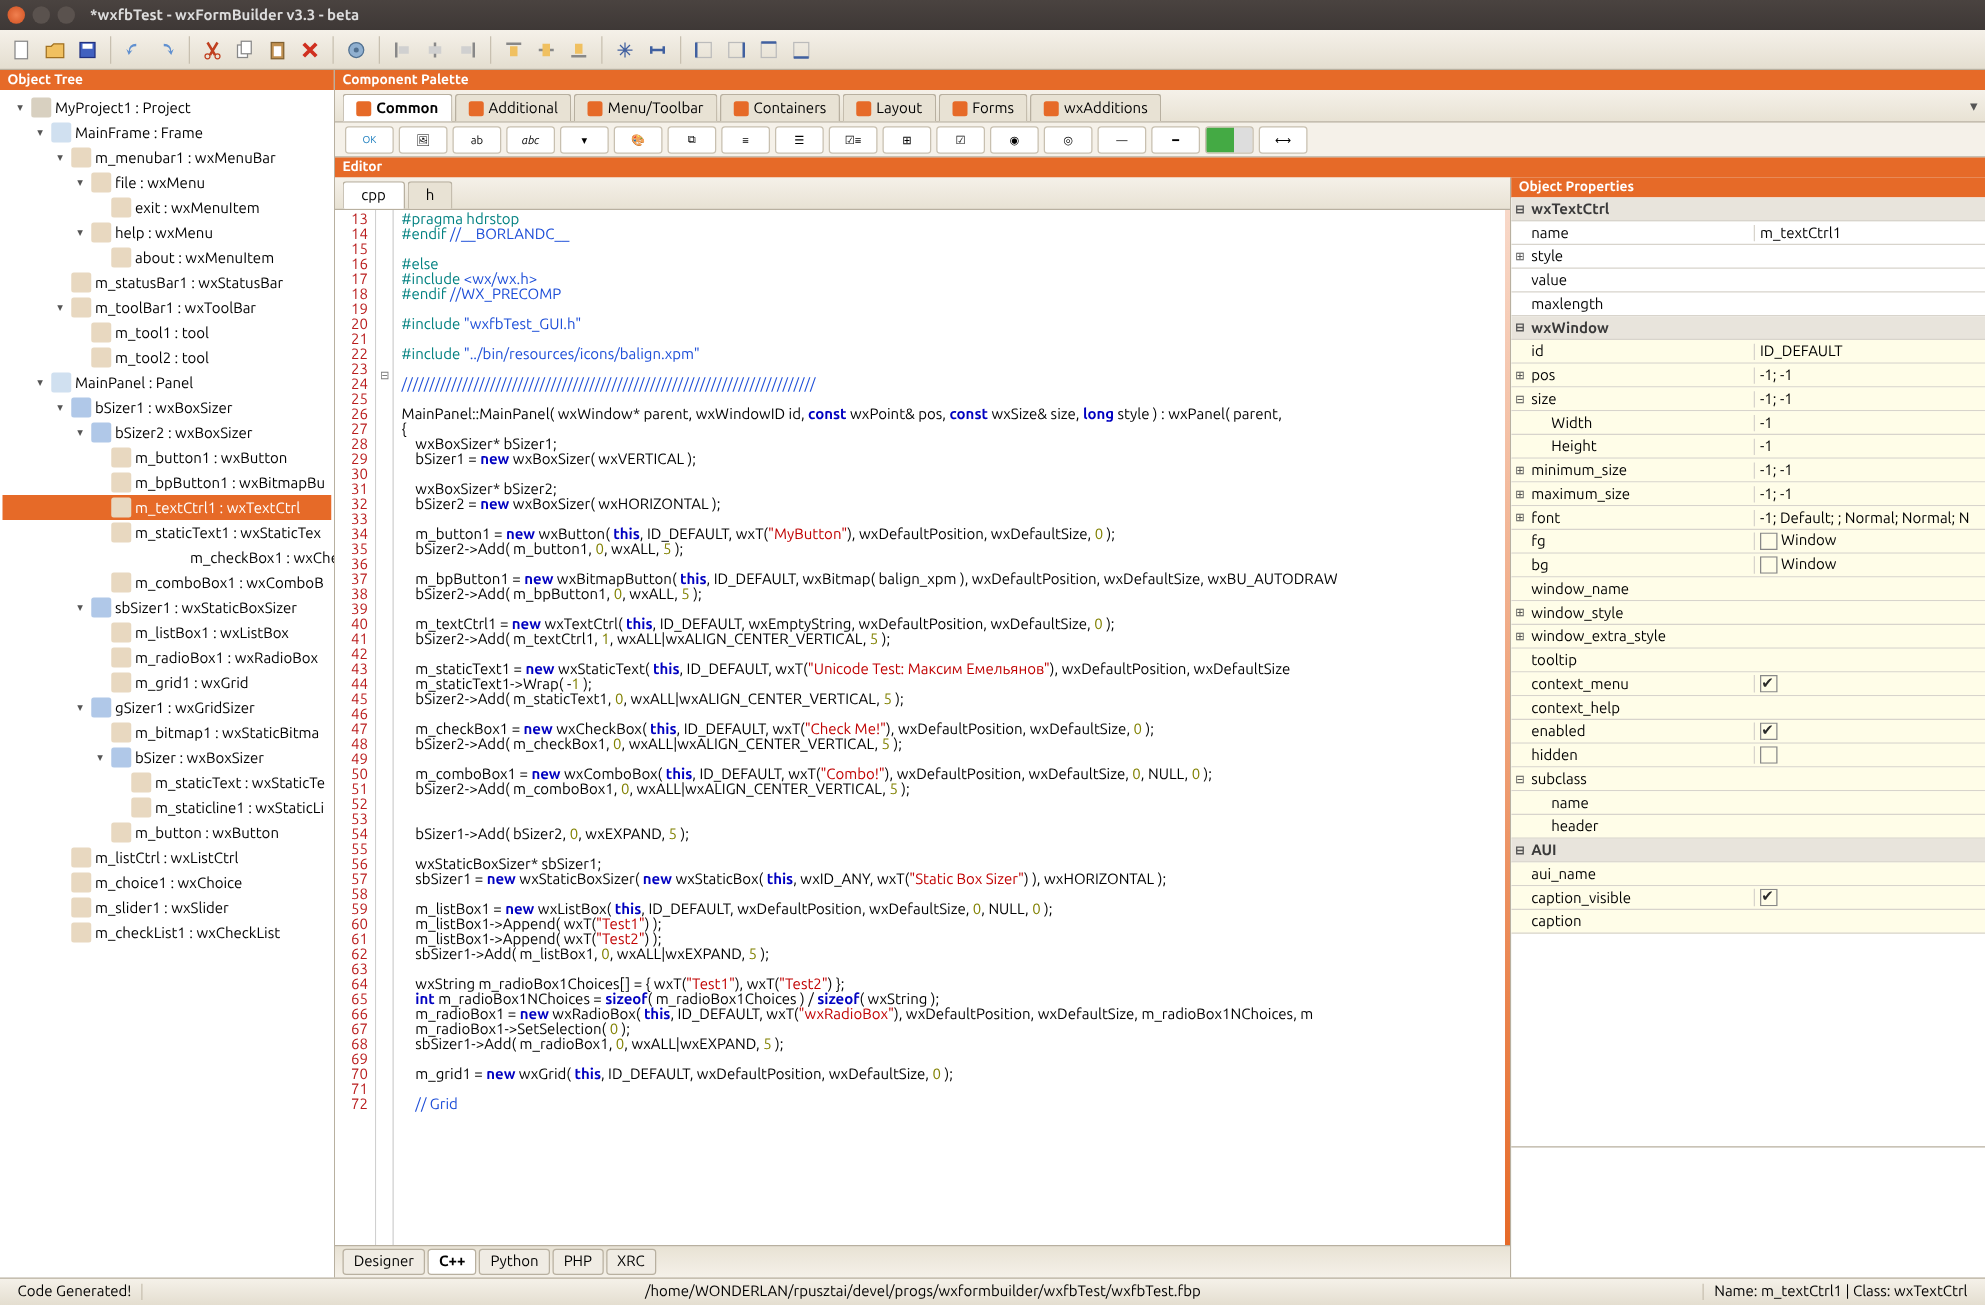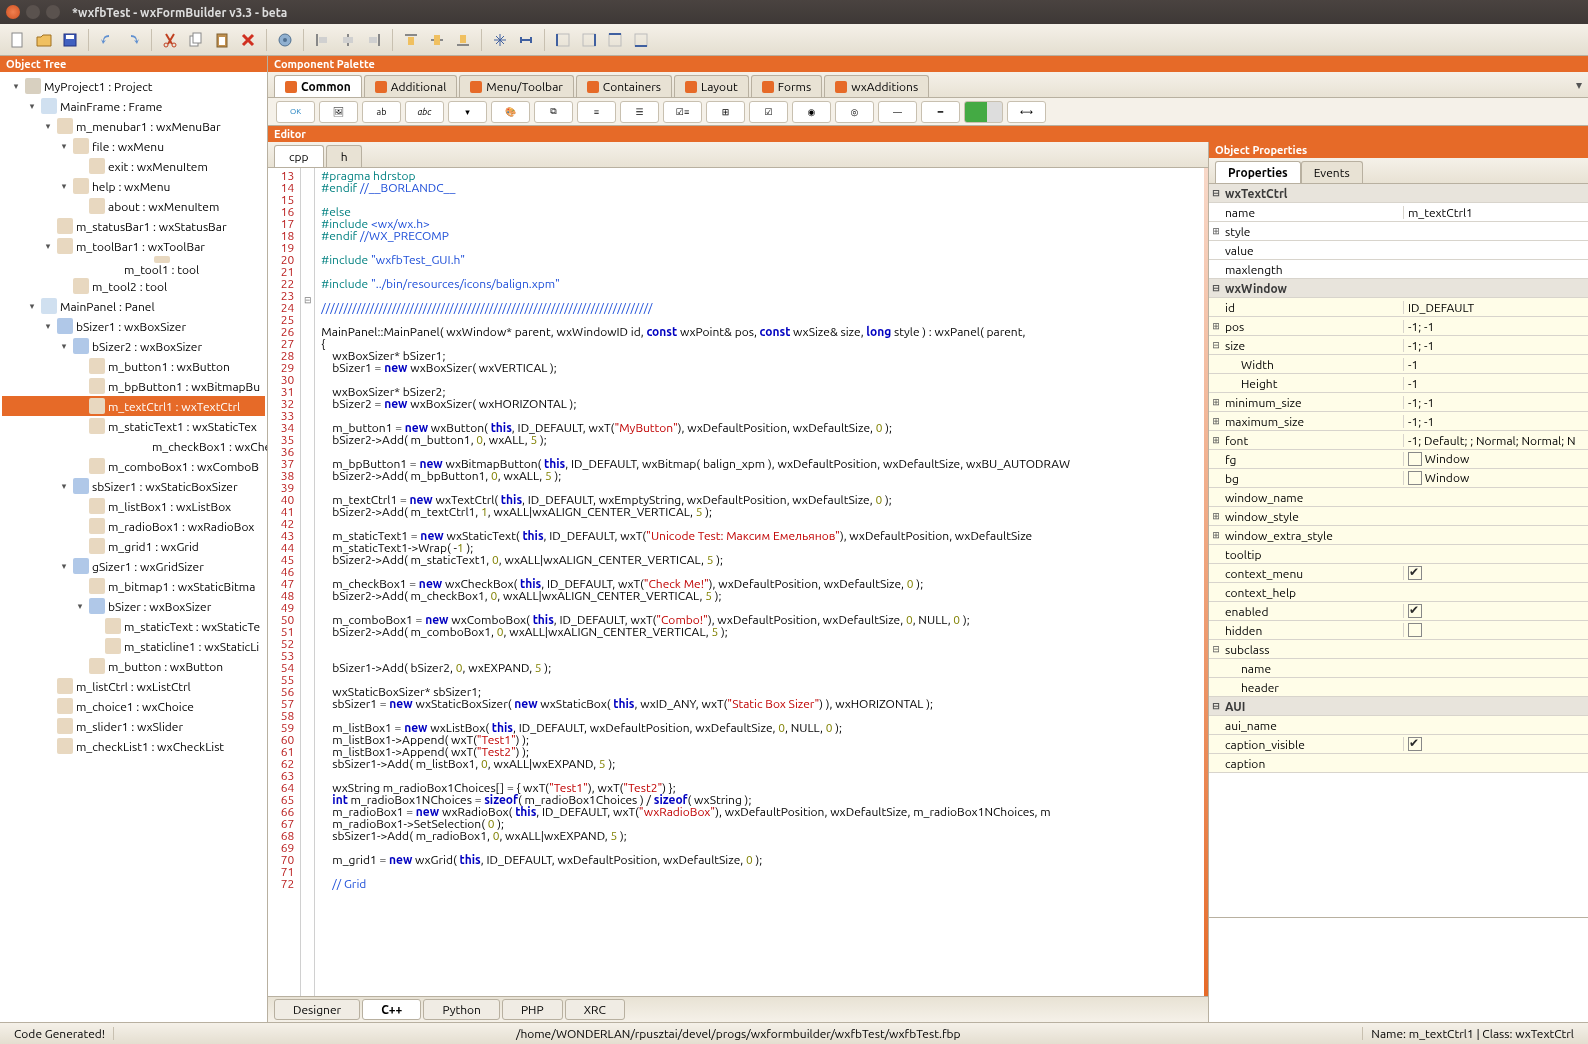--- a/index.html
+++ b/index.html
@@ -62,21 +62,21 @@
 
 
 .c-prep { color:#008080; }
 .c-key { color:#0000c0; font-weight:bold; }
 .c-str { color:#c00000; }
 .c-com { color:#1d4ed8; }
 .c-special { color:#808000; }
 
 
 .editor-bottom-tabs { background:linear-gradient(#e8e2d4,#f5f1e9); height:26px; display:flex; align-items:center; border-top:1px solid #b8b0a0; padding-left:6px; gap:2px; }
-.btab { padding:3px 18px; border:1px solid #b8b0a0; border-radius:3px; background:#f0ece4; cursor:pointer; display:flex; gap:4px; align-items:center;text-align:center; }
+.btab { padding:3px 8px; border:1px solid #b8b0a0; border-radius:3px; background:#f0ece4; cursor:pointer; display:flex; gap:4px; align-items:center;text-align:center; }
 .btab.active { background:#fff; font-weight:bold; }
 
 
 .props-panel { width:380px; display:flex; flex-direction:column; border-left:1px solid #b8b0a0; }
 .props-tabs { background:linear-gradient(#f5f1e9,#e8e2d4); height:26px; display:flex; align-items:flex-end; border-bottom:1px solid #b8b0a0; padding-left:6px; }
 .prtab { padding:4px 12px; border:1px solid #b8b0a0; border-bottom:none; border-radius:3px 3px 0 0; background:#e8e2d4; cursor:pointer; display:flex; gap:4px; align-items:center; }
 .prtab.active { background:#fff; font-weight:bold; }
 
 .propgrid { flex:1; overflow:auto; background:#fff; font-size:12px; }
 .prow { display:flex; border-bottom:1px solid #d8d4cc; height:19px; align-items:center; }
@@ -288,21 +288,21 @@
         <div class="tree-row" style="padding-left: 40px;">
           <span class="disclosure"> </span>
           <span class="tree-icon ctrl"></span>
           <span>m_statusBar1 : wxStatusBar</span>
         </div>
         <div class="tree-row" style="padding-left: 40px;">
           <span class="disclosure">▾</span>
           <span class="tree-icon ctrl"></span>
           <span>m_toolBar1 : wxToolBar</span>
         </div>
-        <div class="tree-row" style="padding-left: 56px; flex-direction: column;">
+        <div class="tree-row" style="padding-left: 56px;">
           <span class="disclosure"> </span>
           <span class="tree-icon ctrl"></span>
           <span>m_tool1 : tool</span>
         </div>
         <div class="tree-row" style="padding-left: 56px;">
           <span class="disclosure"> </span>
           <span class="tree-icon ctrl"></span>
           <span>m_tool2 : tool</span>
         </div>
         <div class="tree-row" style="padding-left: 24px;">
@@ -685,28 +685,20 @@
               <span>PHP</span>
             </div>
             <div class="btab">
               <span>XRC</span>
             </div>
           </div>
       </div>
 
       <div class="props-panel">
         <div class="panelheader">Object Properties</div>
-        <div class="props-tabs" id="prtabs">
-            <div class="prtab active">
-              <span>Properties</span>
-            </div>
-            <div class="prtab">
-              <span>Events</span>
-            </div>
-          </div>
         <div class="propgrid" id="propgrid">
             <div class="prow cat">
               <span class="exp">⊟</span>
               <span class="key">wxTextCtrl</span>
             </div>
             <div class="prow">
               <span class="exp"></span>
               <span class="key">name</span>
               <span class="val">m_textCtrl1</span>
             </div>

